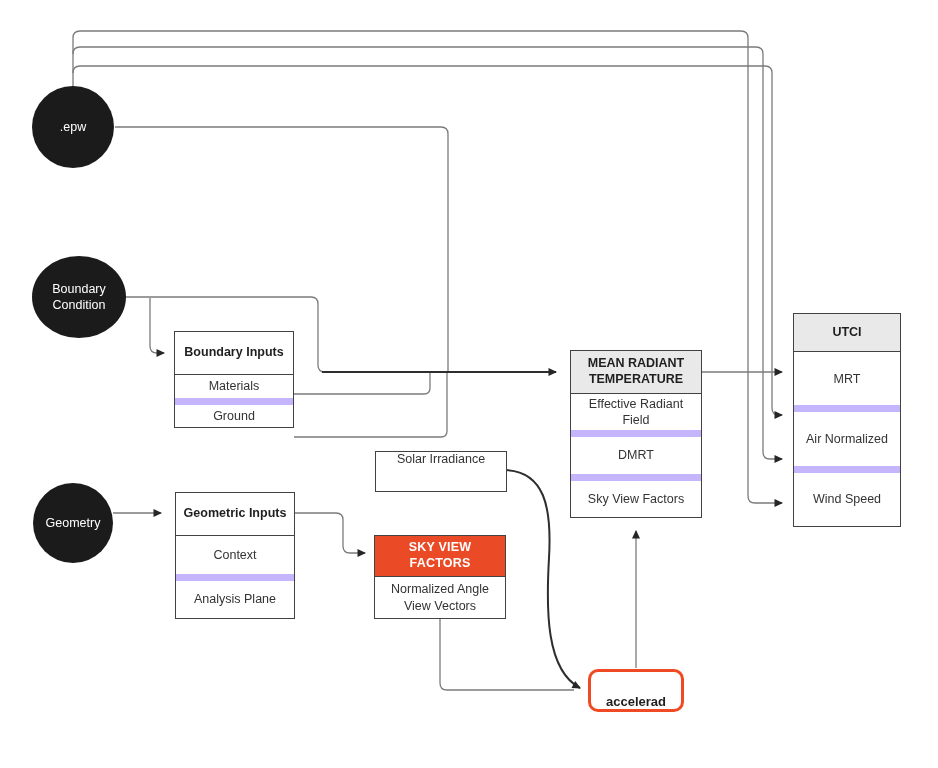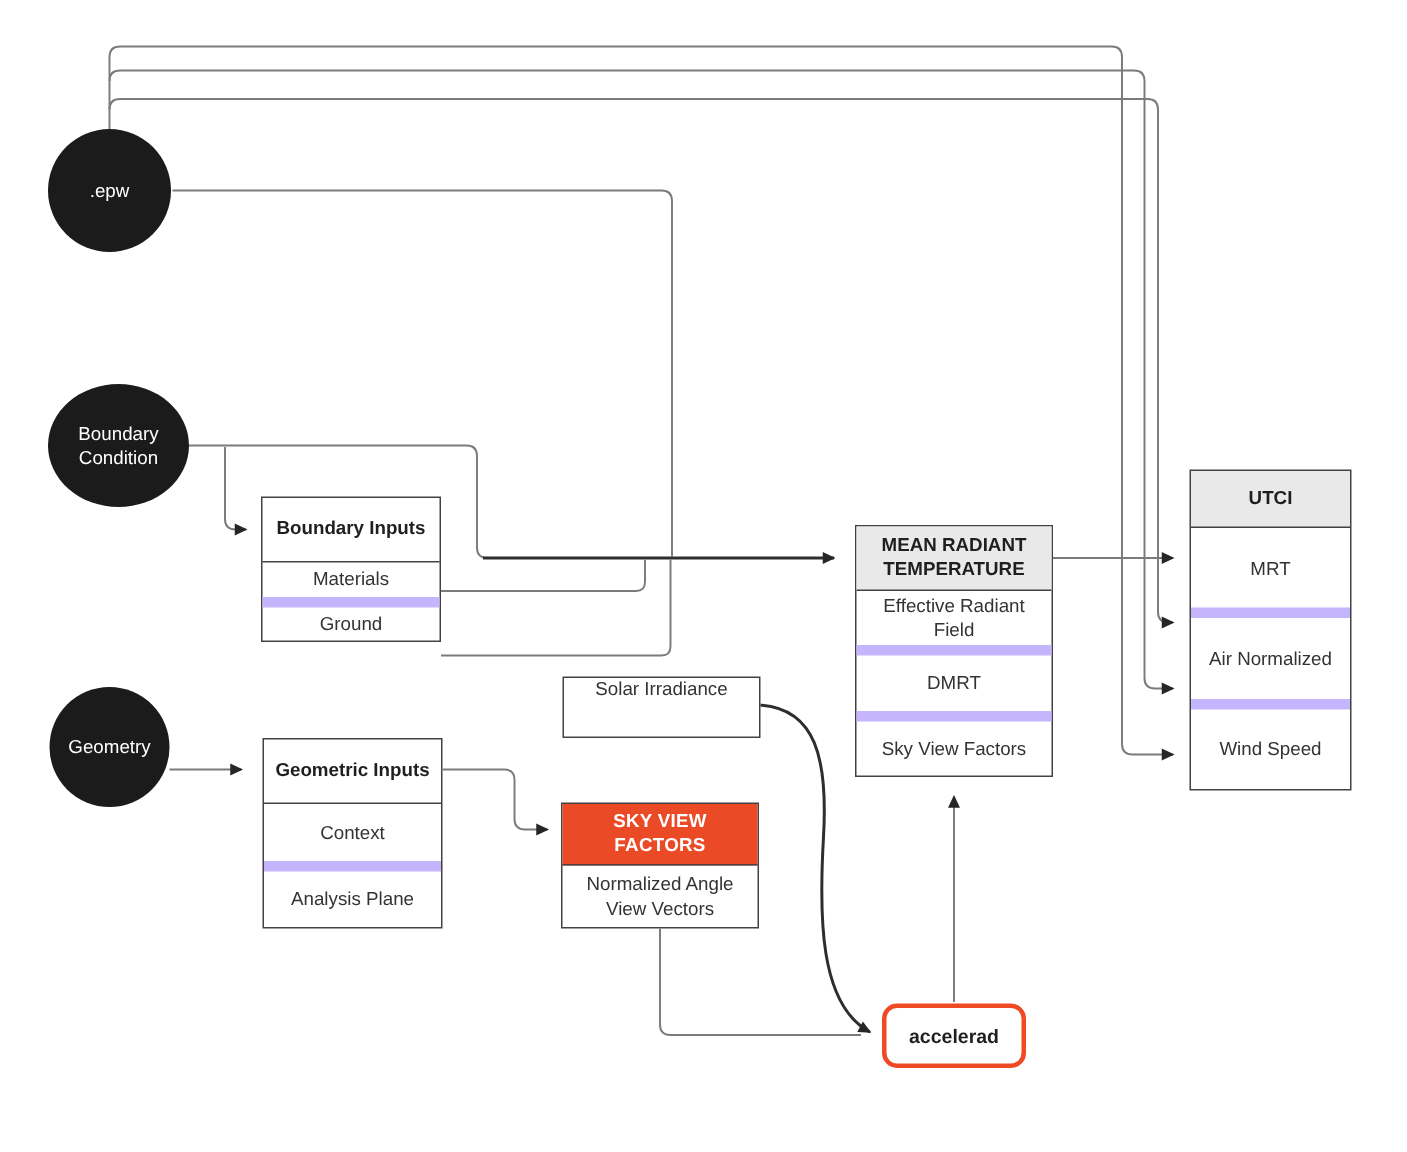--- a/index.html
+++ b/index.html
@@ -73,21 +73,21 @@
   </svg>
 
   <div class="node-circle" style="left:32px;top:256px;width:82px;height:82px;padding:0 6px;">
     <span>Boundary Condition</span>
   </div>
 
   <div class="node-circle" style="left:32px;top:86px;width:82px;height:82px;">
     <span>.epw</span>
   </div>
 
-  <div class="node-circle" style="left:33px;top:458px;width:80px;height:80px;">
+  <div class="node-circle" style="left:33px;top:483px;width:80px;height:80px;">
     <span>Geometry</span>
   </div>
 
   <div class="box" style="left:174px;top:331px;width:120px;height:97px;">
     <div class="hdr" style="flex:0 0 42px;">Boundary Inputs</div>
     <div class="row">Materials</div>
     <div class="row">Ground</div>
   </div>
 
   <div class="box" style="left:175px;top:492px;width:120px;height:127px;">
@@ -112,17 +112,17 @@
     <div class="row">Sky View Factors</div>
   </div>
 
   <div class="box" style="left:793px;top:313px;width:108px;height:214px;">
     <div class="hdr hdr-gray" style="flex:0 0 37px;">UTCI</div>
     <div class="row">MRT</div>
     <div class="row">Air Normalized</div>
     <div class="row">Wind Speed</div>
   </div>
 
-  <div class="accelerad" style="left:588px;top:669px;width:96px;height:43px;">
+  <div class="accelerad" style="left:588px;top:669px;width:96px;height:43px;align-items:flex-end;">
     <span>accelerad</span>
   </div>
 
 </div>
 
 </body></html>

